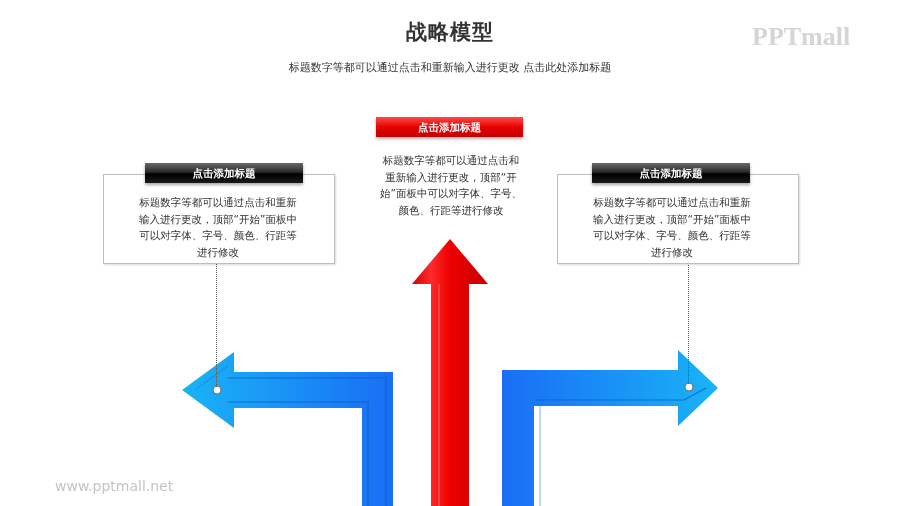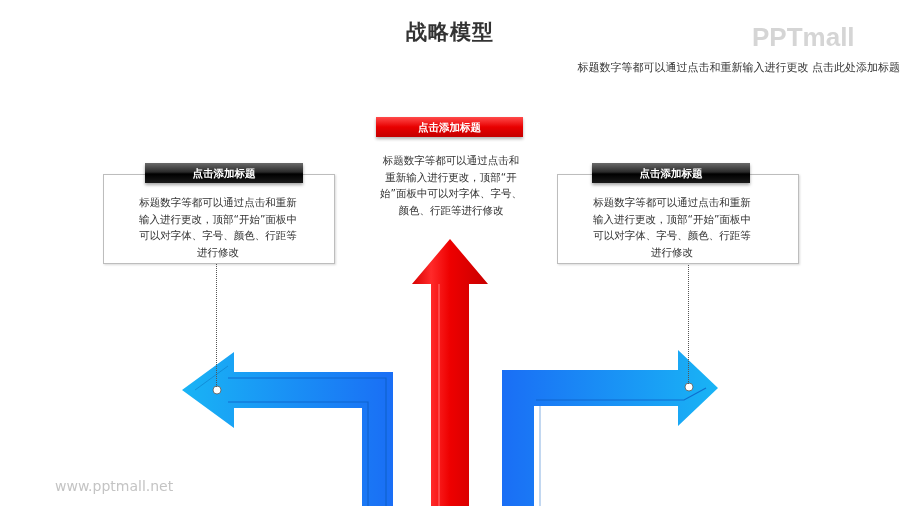--- a/index.html
+++ b/index.html
@@ -6,27 +6,27 @@
   body {
     width: 900px; height: 506px; position: relative; overflow: hidden;
     background: #ffffff;
     font-family: "DejaVu Sans", "Liberation Sans", sans-serif;
   }
   .title {
     position: absolute; top: 18px; left: 0; width: 900px; text-align: center;
     font-size: 21px; font-weight: bold; color: #333333; letter-spacing: 1px;
   }
   .subtitle {
-    position: absolute; top: 60px; left: 0; width: 900px; text-align: right;
+    position: absolute; top: 60px; left: 0; width: 900px; text-align: center;
     font-size: 11px; color: #333333;
   }
   .logo {
     position: absolute; top: 22px; left: 752px;
     font-size: 26px; color: #d5d5d5; font-weight: bold; letter-spacing: 0px;
-    font-family: Liberation Sans, sans-serif;
+    font-family: Liberation Serif, serif;
   }
   .website {
     position: absolute; top: 478px; left: 55px;
     font-size: 14px; color: #c4c4c4;
   }
   .box {
     position: absolute; border: 1px solid #bdbdbd; background: #fff;
     box-shadow: 1px 1px 2px rgba(0,0,0,0.15);
   }
   .box-text {

